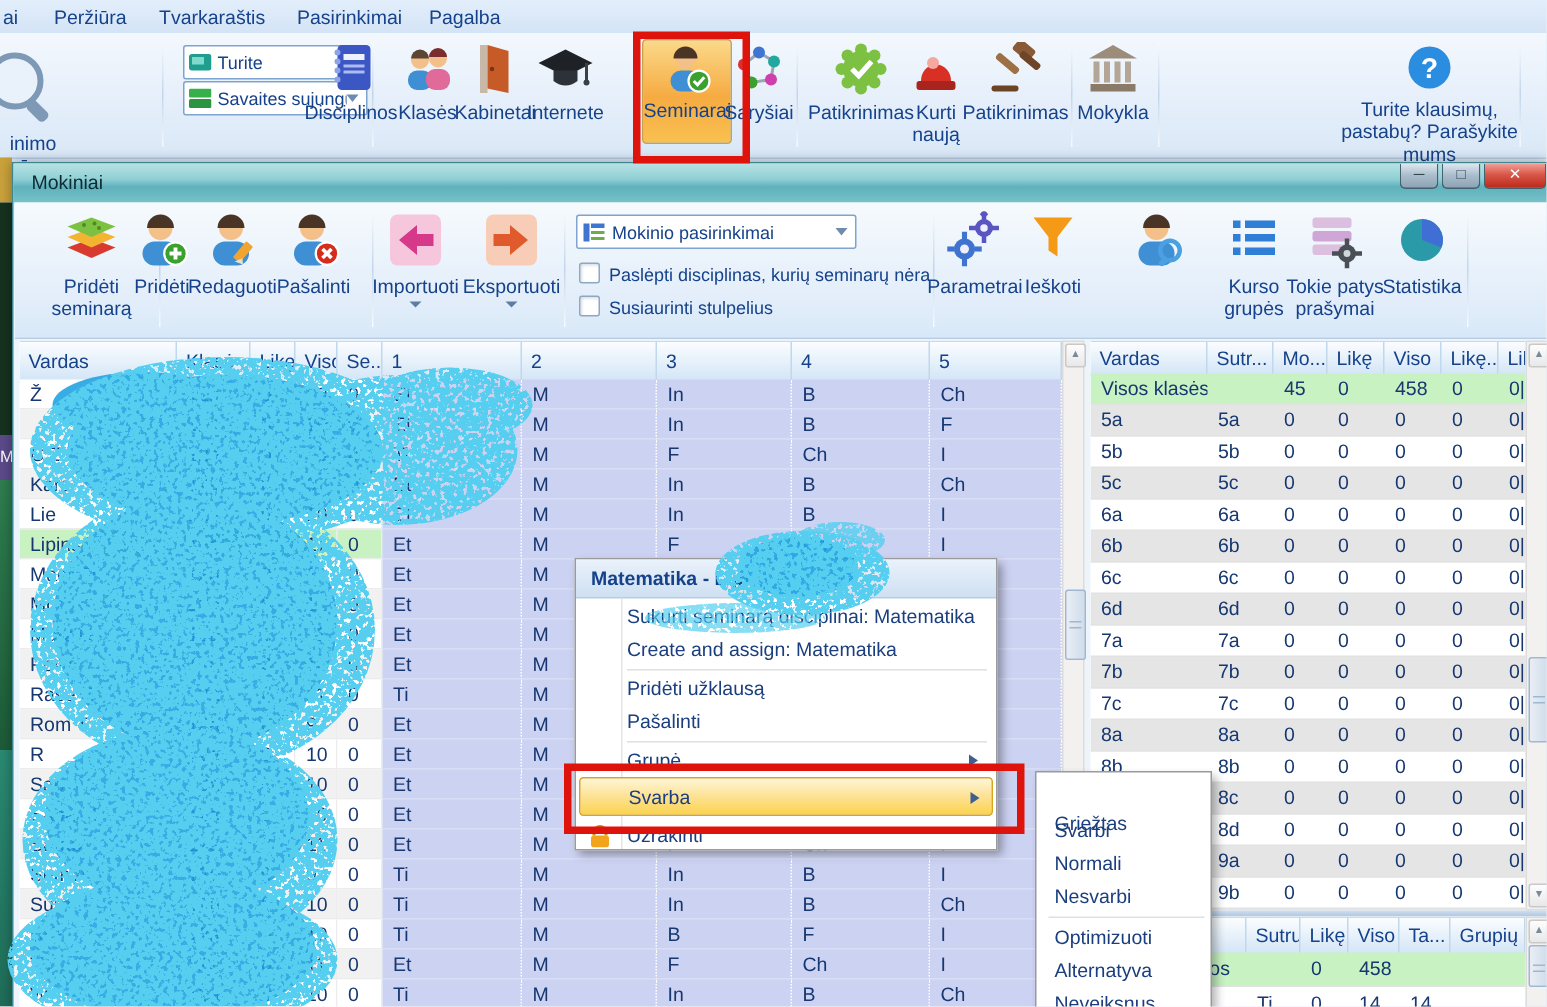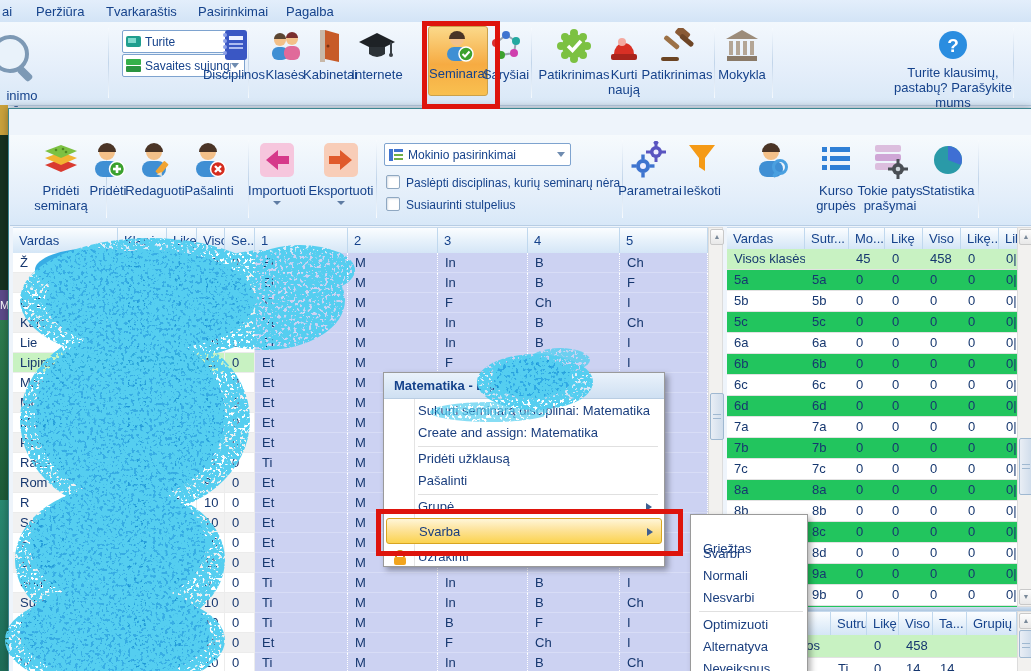--- a/index.html
+++ b/index.html
@@ -55,21 +55,21 @@
          padding-left:6px;line-height:25px;height:26px;white-space:nowrap;overflow:hidden;flex:none;}
   .tbody{position:absolute;width:100%;}
   .trow{display:flex;height:20px;}
   .tcell{box-sizing:border-box;font-size:13px;color:#16376f;padding-left:7px;line-height:19px;
          white-space:nowrap;overflow:hidden;flex:none;}
   #ltable .tcell.fix{background:#fff;border-right:1px solid #ececec;border-bottom:1px solid #ececec;}
   #ltable .trow.alt .tcell.fix{background:#f1f1f1;}
   #ltable .trow.green .tcell.fix{background:#c8f2c2;}
   #ltable .tcell.lav{background:#ccd2f2;border-right:1px dotted #ffffff;border-bottom:1px solid #d8ddf6;}
   #rtable .trow,#btable .trow{border-bottom:1px solid #e2e2e2;}
-  #rtable .trow.alt{background:#22c55e;}
+  #rtable .trow.alt{background:#e5e5e5;}
   #rtable .trow.green,#btable .trow.green{background:#c8f2c2;}
   #btable .trow{height:22px;}
   #btable .tcell{line-height:21px;}
   #btable .tcell:first-child{padding-left:72px;}
   
   .sb{position:absolute;background:#f2f1ef;border:1px solid #dcdcdc;box-sizing:border-box;}
   .sb-arrow{position:absolute;left:1px;width:12px;height:14px;background:linear-gradient(#fdfdfd,#e8e8e8);
             border:1px solid #c9c9c9;border-radius:2px;color:#7a8a9a;font-size:7px;text-align:center;line-height:13px;}
   .sb-thumb{position:absolute;left:1px;width:12px;background:linear-gradient(90deg,#e9eef5,#cfdceb);
             border:1px solid #9fb8d1;border-radius:2px;}
@@ -270,20 +270,26 @@
   <div class="rdiv" style="left:1013px"></div>
 </div>
 
 <div class="strip" style="top:105px;height:30px;background:#caa23c"></div>
 <div class="strip" style="top:135px;height:155px;background:#16321f"></div>
 <div class="strip" style="top:290px;height:30px;background:#5c4a8a;color:#fff;font-size:11px;line-height:30px">M</div>
 <div class="strip" style="top:320px;height:180px;background:linear-gradient(#2e7d4f,#1d5c38)"></div>
 <div class="strip" style="top:500px;height:171px;background:linear-gradient(#2a8a72,#1f6d58)"></div>
 
 <div id="window" class="abs">
+  <div id="titlebar" class="abs">
+    <div id="win-title" class="abs">Mokiniai</div>
+    <div class="winbtn gray" style="left:924px;width:26px">─</div>
+    <div class="winbtn gray" style="left:952px;width:26px">□</div>
+    <div class="winbtn red" style="left:980px;width:42px">✕</div>
+  </div>
 
   <div id="wtoolbar" class="abs">
     <div class="tbtn" style="left:12px;width:78px">
       <svg class="tic" width="40" height="38">
         <polygon points="20,18 36,24 20,31 4,24" fill="#d93a30"></polygon>
         <polygon points="20,11 36,17 20,24 4,17" fill="#f2b431"></polygon>
         <polygon points="20,4 36,10 20,17 4,10" fill="#7cc142"></polygon>
         <circle cx="15" cy="9" r="1.3" fill="#4e8a22"></circle>
           <circle cx="22" cy="8" r="1.3" fill="#4e8a22"></circle>
           <circle cx="25" cy="11" r="1.3" fill="#4e8a22"></circle>

